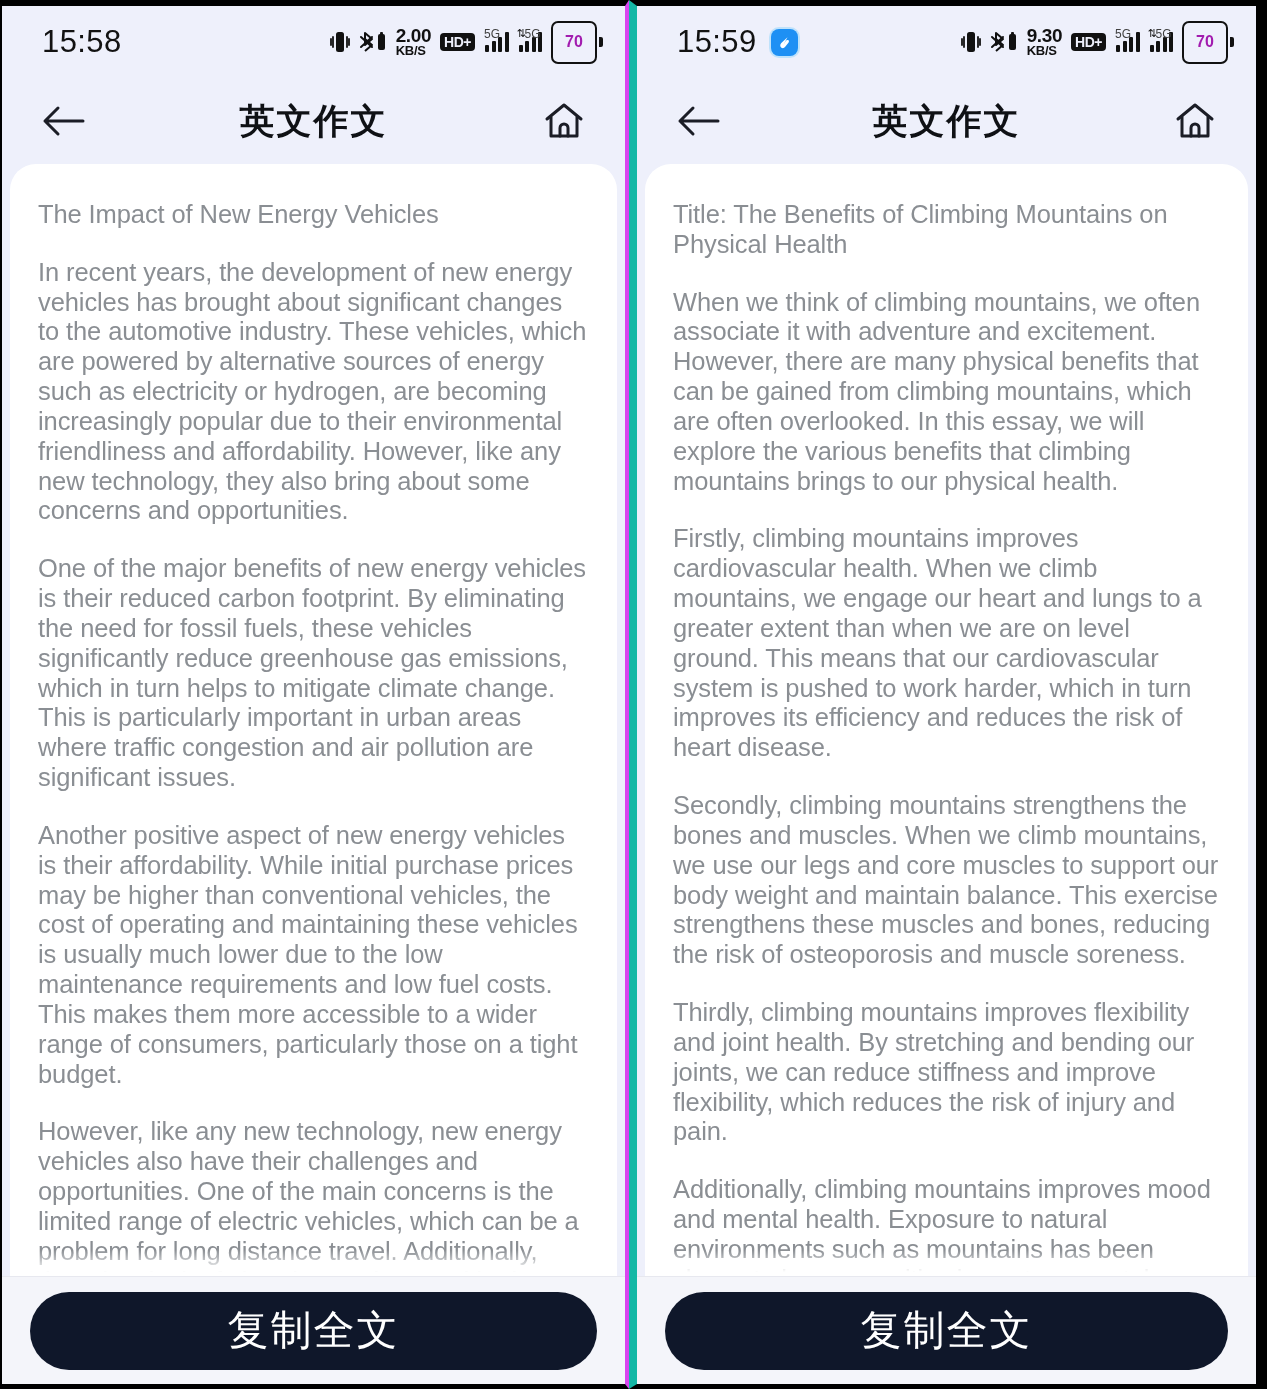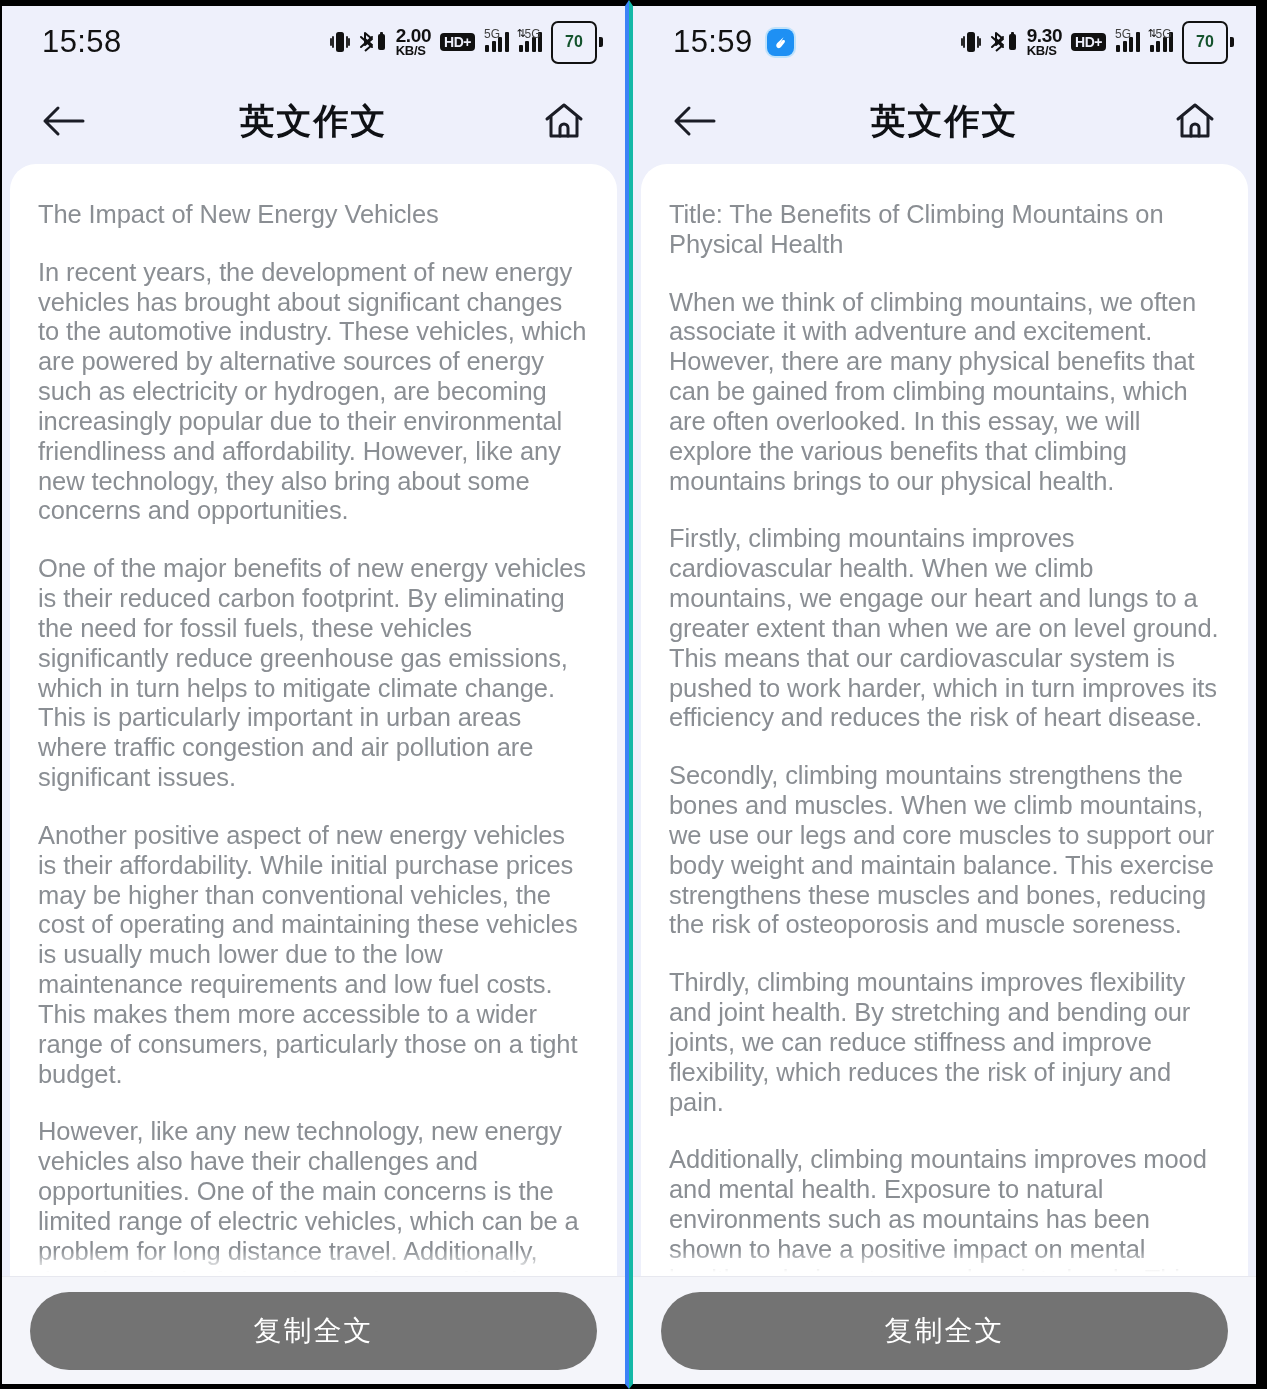--- a/index.html
+++ b/index.html
@@ -24,22 +24,22 @@
     width: 629px;
     height: 1389px;
     background: #eef0fb;
     display: flex;
     flex-direction: column;
     overflow: hidden;
     border: 2px solid #000;
     border-top: 6px solid #000;
     border-bottom: 5px solid #000;
   }
-  .phone.left  { border-right: 4px solid #3b82f6; }
-  .phone.right { border-left: 4px solid #14b8a6; }
+  .phone.left  { border-right: 4px solid #d946ef; }
+  .phone.right { border-left: 8px solid #14b8a6; }
 
   
   .statusbar {
     height: 72px;
     flex: 0 0 72px;
     display: flex;
     align-items: center;
     padding: 0 22px 0 40px;
     background: #eef0fb;
   }
@@ -127,21 +127,21 @@
   .battery {
     display: flex;
     align-items: center;
     gap: 2px;
   }
   .battery .shell {
     width: 46px; height: 43px;
     border: 2.5px solid #111;
     border-radius: 7px;
     display: flex; align-items: center; justify-content: center;
-    color: #14532d;
+    color: #a21caf;
     font-size: 16px;
     font-weight: 600;
   }
   .battery .nub {
     width: 4px; height: 10px;
     background: #111;
     border-radius: 0 2px 2px 0;
   }
 
   
@@ -212,23 +212,23 @@
     align-items: center;
     justify-content: center;
     padding: 0 28px;
     border-top: 1px solid #e7e8ef;
   }
   .copy-btn {
     width: 100%;
     height: 78px;
     border: none;
     border-radius: 40px;
-    background: #737373;
+    background: #0f172a;
     color: #ffffff;
-    font-size: 28px;
+    font-size: 41px;
     font-weight: 500;
     letter-spacing: 2px;
     cursor: pointer;
     font-family: "DejaVu Sans", "Liberation Sans", sans-serif;
   }
 </style>
 </head>
 <body>
 
 <div class="screens">

